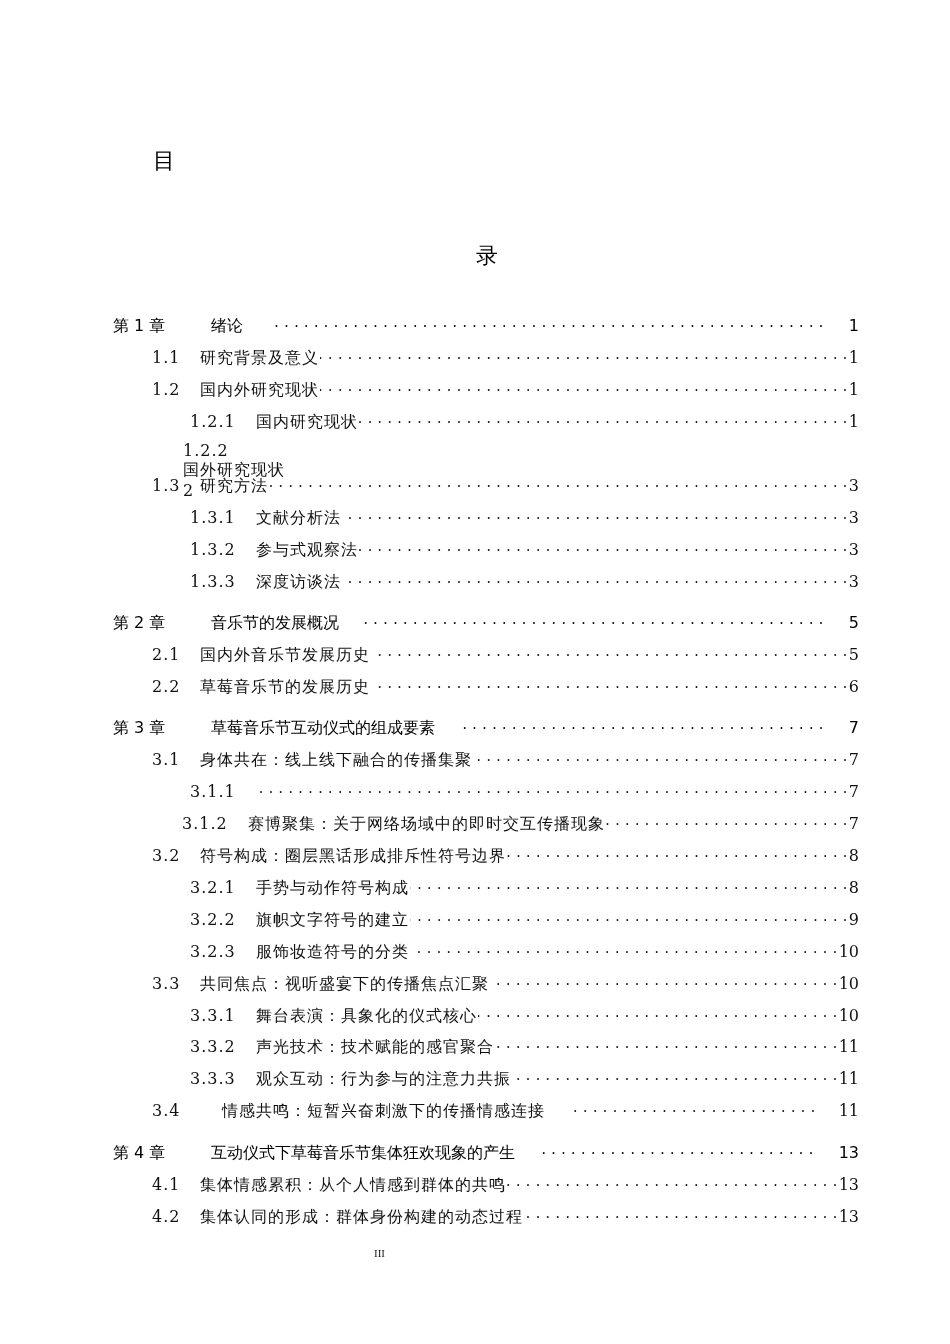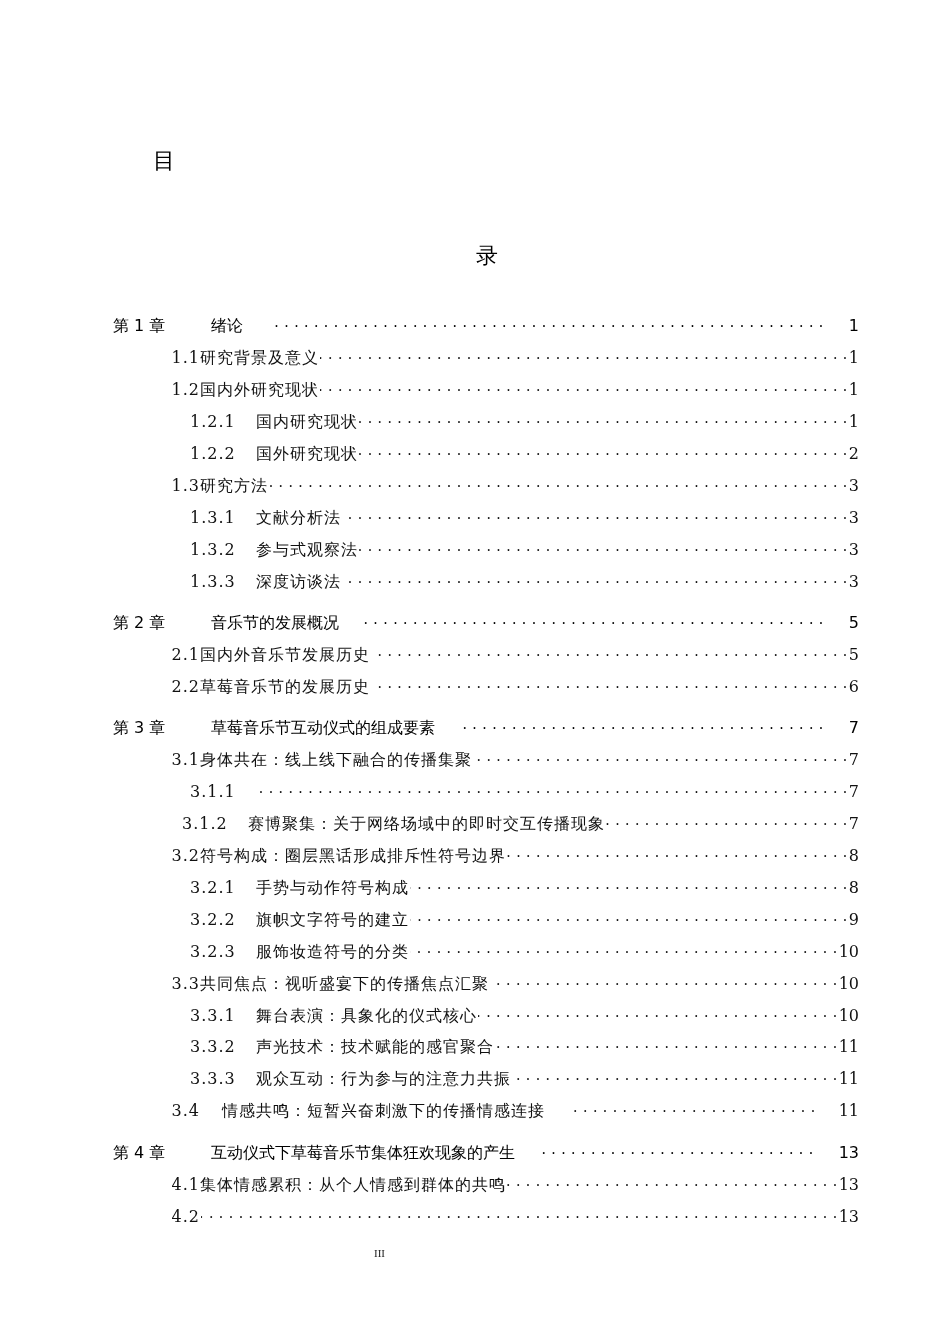--- a/index.html
+++ b/index.html
@@ -12,21 +12,21 @@
   .entry .text { display: inline-block; }
   .entry .leader { flex: 1; overflow: hidden; position: relative; margin: 0 1px; height: 18px; align-self: baseline; }
   .entry .leader::before {
     content: ". . . . . . . . . . . . . . . . . . . . . . . . . . . . . . . . . . . . . . . . . . . . . . . . . . . . . . . . . . . . . . . . . . . . . . . . . . . . . . . . . . . . . . . . . . . . . . . . . . . . . . . . . . . . . . . . . . . . . .";
     position: absolute; right: 0; bottom: 0; white-space: nowrap; letter-spacing: 0.5px; font-family: "DejaVu Serif", serif; font-size: 14px; line-height: 18px;
   }
   .entry .page { display: inline-block; text-align: right; }
   .lvl1 { font-family: "DejaVu Sans", "Liberation Sans", sans-serif; font-size: 16px; gap: 24px; }
   .lvl1 .num { width: 74px; }
   .lvl2, .lvl3 { font-family: "DejaVu Serif", "Liberation Serif", serif; font-size: 16px; color: #111; }
-  .lvl2 .num { width: 48px; letter-spacing: 1px; text-align: right; }
+  .lvl2 .num { width: 48px; letter-spacing: 1px; }
   .lvl3 .num { width: 66px; letter-spacing: 1px; }
   .lvl2 .text, .lvl3 .text { letter-spacing: 1px; }
   .footer { position: absolute; left: 0; width: 759px; top: 1247px; text-align: center; font-family: "Liberation Serif", "DejaVu Serif", serif; font-size: 11px; color: #222; }
 </style>
 </head>
 <body>
 
 <div class="title-mu">目</div>
 <div class="title-lu">录</div>
 
@@ -48,21 +48,21 @@
       <span class="text">国内外研究现状</span>
       <span class="leader"></span>
       <span class="page">1</span>
     </div>
     <div class="entry lvl3" style="left: 190px; top: 409px;">
       <span class="num">1.2.1</span>
       <span class="text">国内研究现状</span>
       <span class="leader"></span>
       <span class="page">1</span>
     </div>
-    <div class="entry lvl3" style="left: 190px; top: 441px;">
+    <div class="entry lvl3" style="left: 182px; top: 441px; flex-direction: column;">
       <span class="num">1.2.2</span>
       <span class="text">国外研究现状</span>
       <span class="leader"></span>
       <span class="page">2</span>
     </div>
     <div class="entry lvl2" style="left: 152px; top: 473px;">
       <span class="num">1.3</span>
       <span class="text">研究方法</span>
       <span class="leader"></span>
       <span class="page">3</span>
@@ -187,18 +187,19 @@
       <span class="page">13</span>
     </div>
     <div class="entry lvl2" style="left: 152px; top: 1172px;">
       <span class="num">4.1</span>
       <span class="text">集体情感累积：从个人情感到群体的共鸣</span>
       <span class="leader"></span>
       <span class="page">13</span>
     </div>
     <div class="entry lvl2" style="left: 152px; top: 1204px;">
       <span class="num">4.2</span>
+      <span class="text">集体认同的形成：群体身份构建的动态过程</span>
       <span class="leader"></span>
       <span class="page">13</span>
     </div>
   </div>
 
 <div class="footer">III</div>
 
 </body></html>

